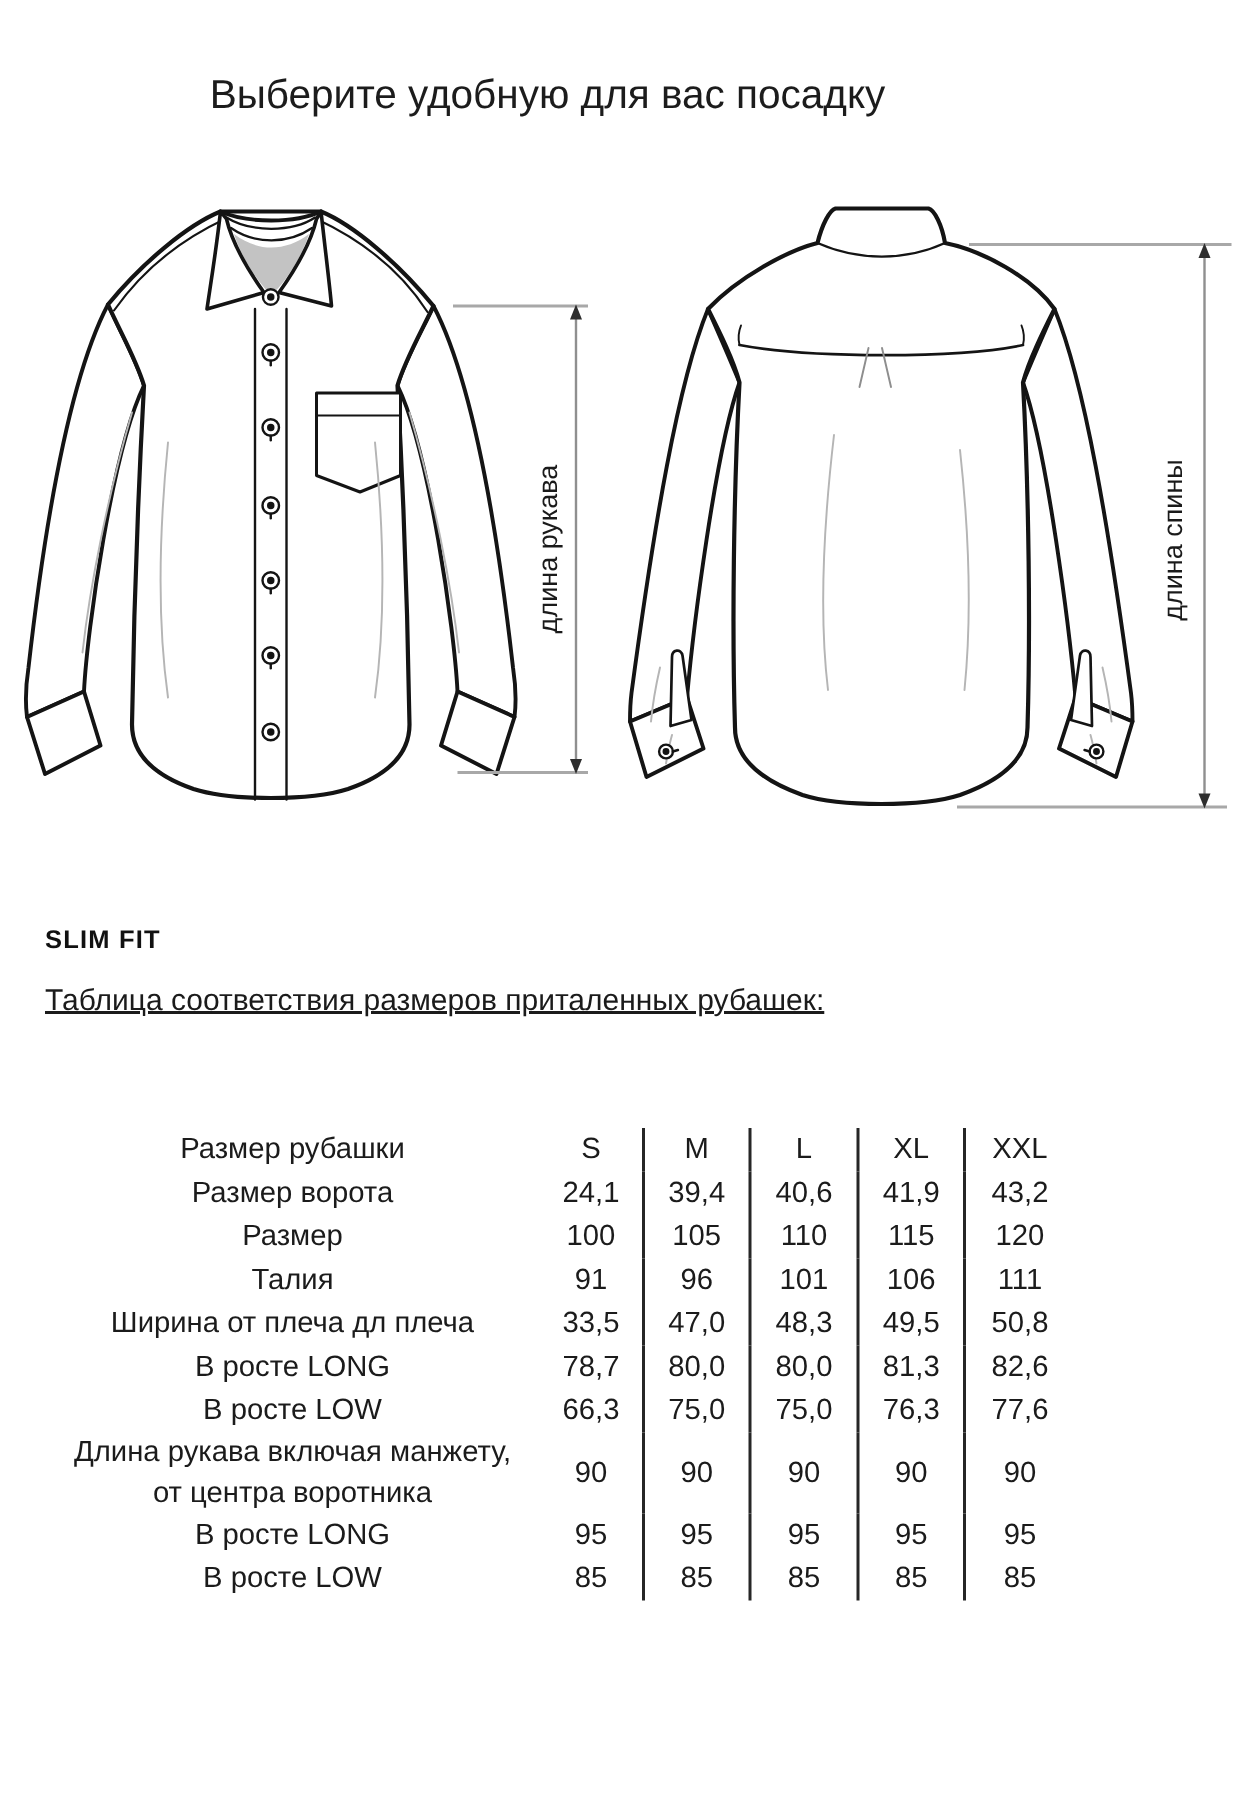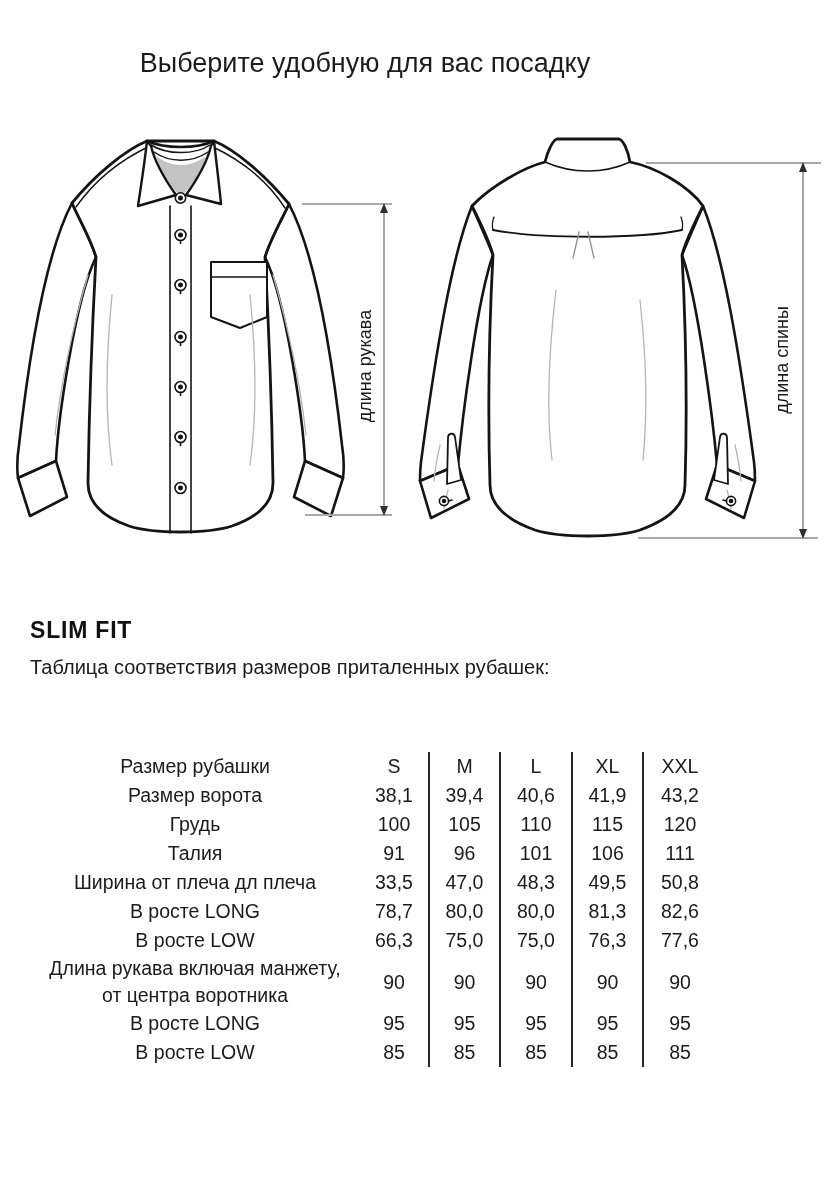--- a/index.html
+++ b/index.html
@@ -1,23 +1,23 @@
 <!DOCTYPE html>
 <html><head>
 <meta charset="utf-8">
 <style>
   html,body{margin:0;padding:0;background:#ffffff;}
   .page{position:relative;width:825px;height:1200px;background:#ffffff;overflow:hidden;
         font-family:"Liberation Sans",sans-serif;color:#1b1b1b;}
   .title{position:absolute;top:48px;left:0;width:730px;text-align:center;
          font-size:27px;color:#1c1c1c;}
   .figure{position:absolute;top:110px;left:0;}
-  .heading{position:absolute;top:617px;left:30px;font-size:23px;font-weight:bold;
+  .heading{position:absolute;top:617px;left:30px;font-size:17px;font-weight:bold;
            letter-spacing:0.8px;color:#111;}
-  .subheading{position:absolute;top:656px;left:30px;font-size:20px;color:#1b1b1b;}
+  .subheading{position:absolute;top:656px;left:30px;font-size:20px;color:#1b1b1b;text-decoration:underline;}
   .table-wrap{position:absolute;top:752px;left:30px;width:686px;}
   table.sizes{border-collapse:collapse;width:686px;table-layout:fixed;
               font-size:19.5px;color:#1b1b1b;}
   table.sizes td{padding:0;height:29px;vertical-align:middle;line-height:27px;}
   td.lbl{text-align:center;white-space:pre-line;}
   td.val{text-align:center;}
   td.div{border-left:2px solid #262626;}
   svg text{font-family:"Liberation Sans",sans-serif;fill:#1a1a1a;font-size:18px;}
 </style>
 </head>
@@ -162,28 +162,28 @@
           <tr>
             <td class="lbl">Размер рубашки</td>
             <td class="val">S</td>
             <td class="val div">M</td>
             <td class="val div">L</td>
             <td class="val div">XL</td>
             <td class="val div">XXL</td>
           </tr>
           <tr>
             <td class="lbl">Размер ворота</td>
-            <td class="val">38,1</td>
+            <td class="val">24,1</td>
             <td class="val div">39,4</td>
             <td class="val div">40,6</td>
             <td class="val div">41,9</td>
             <td class="val div">43,2</td>
           </tr>
           <tr>
-            <td class="lbl">Грудь</td>
+            <td class="lbl">Размер</td>
             <td class="val">100</td>
             <td class="val div">105</td>
             <td class="val div">110</td>
             <td class="val div">115</td>
             <td class="val div">120</td>
           </tr>
           <tr>
             <td class="lbl">Талия</td>
             <td class="val">91</td>
             <td class="val div">96</td>

